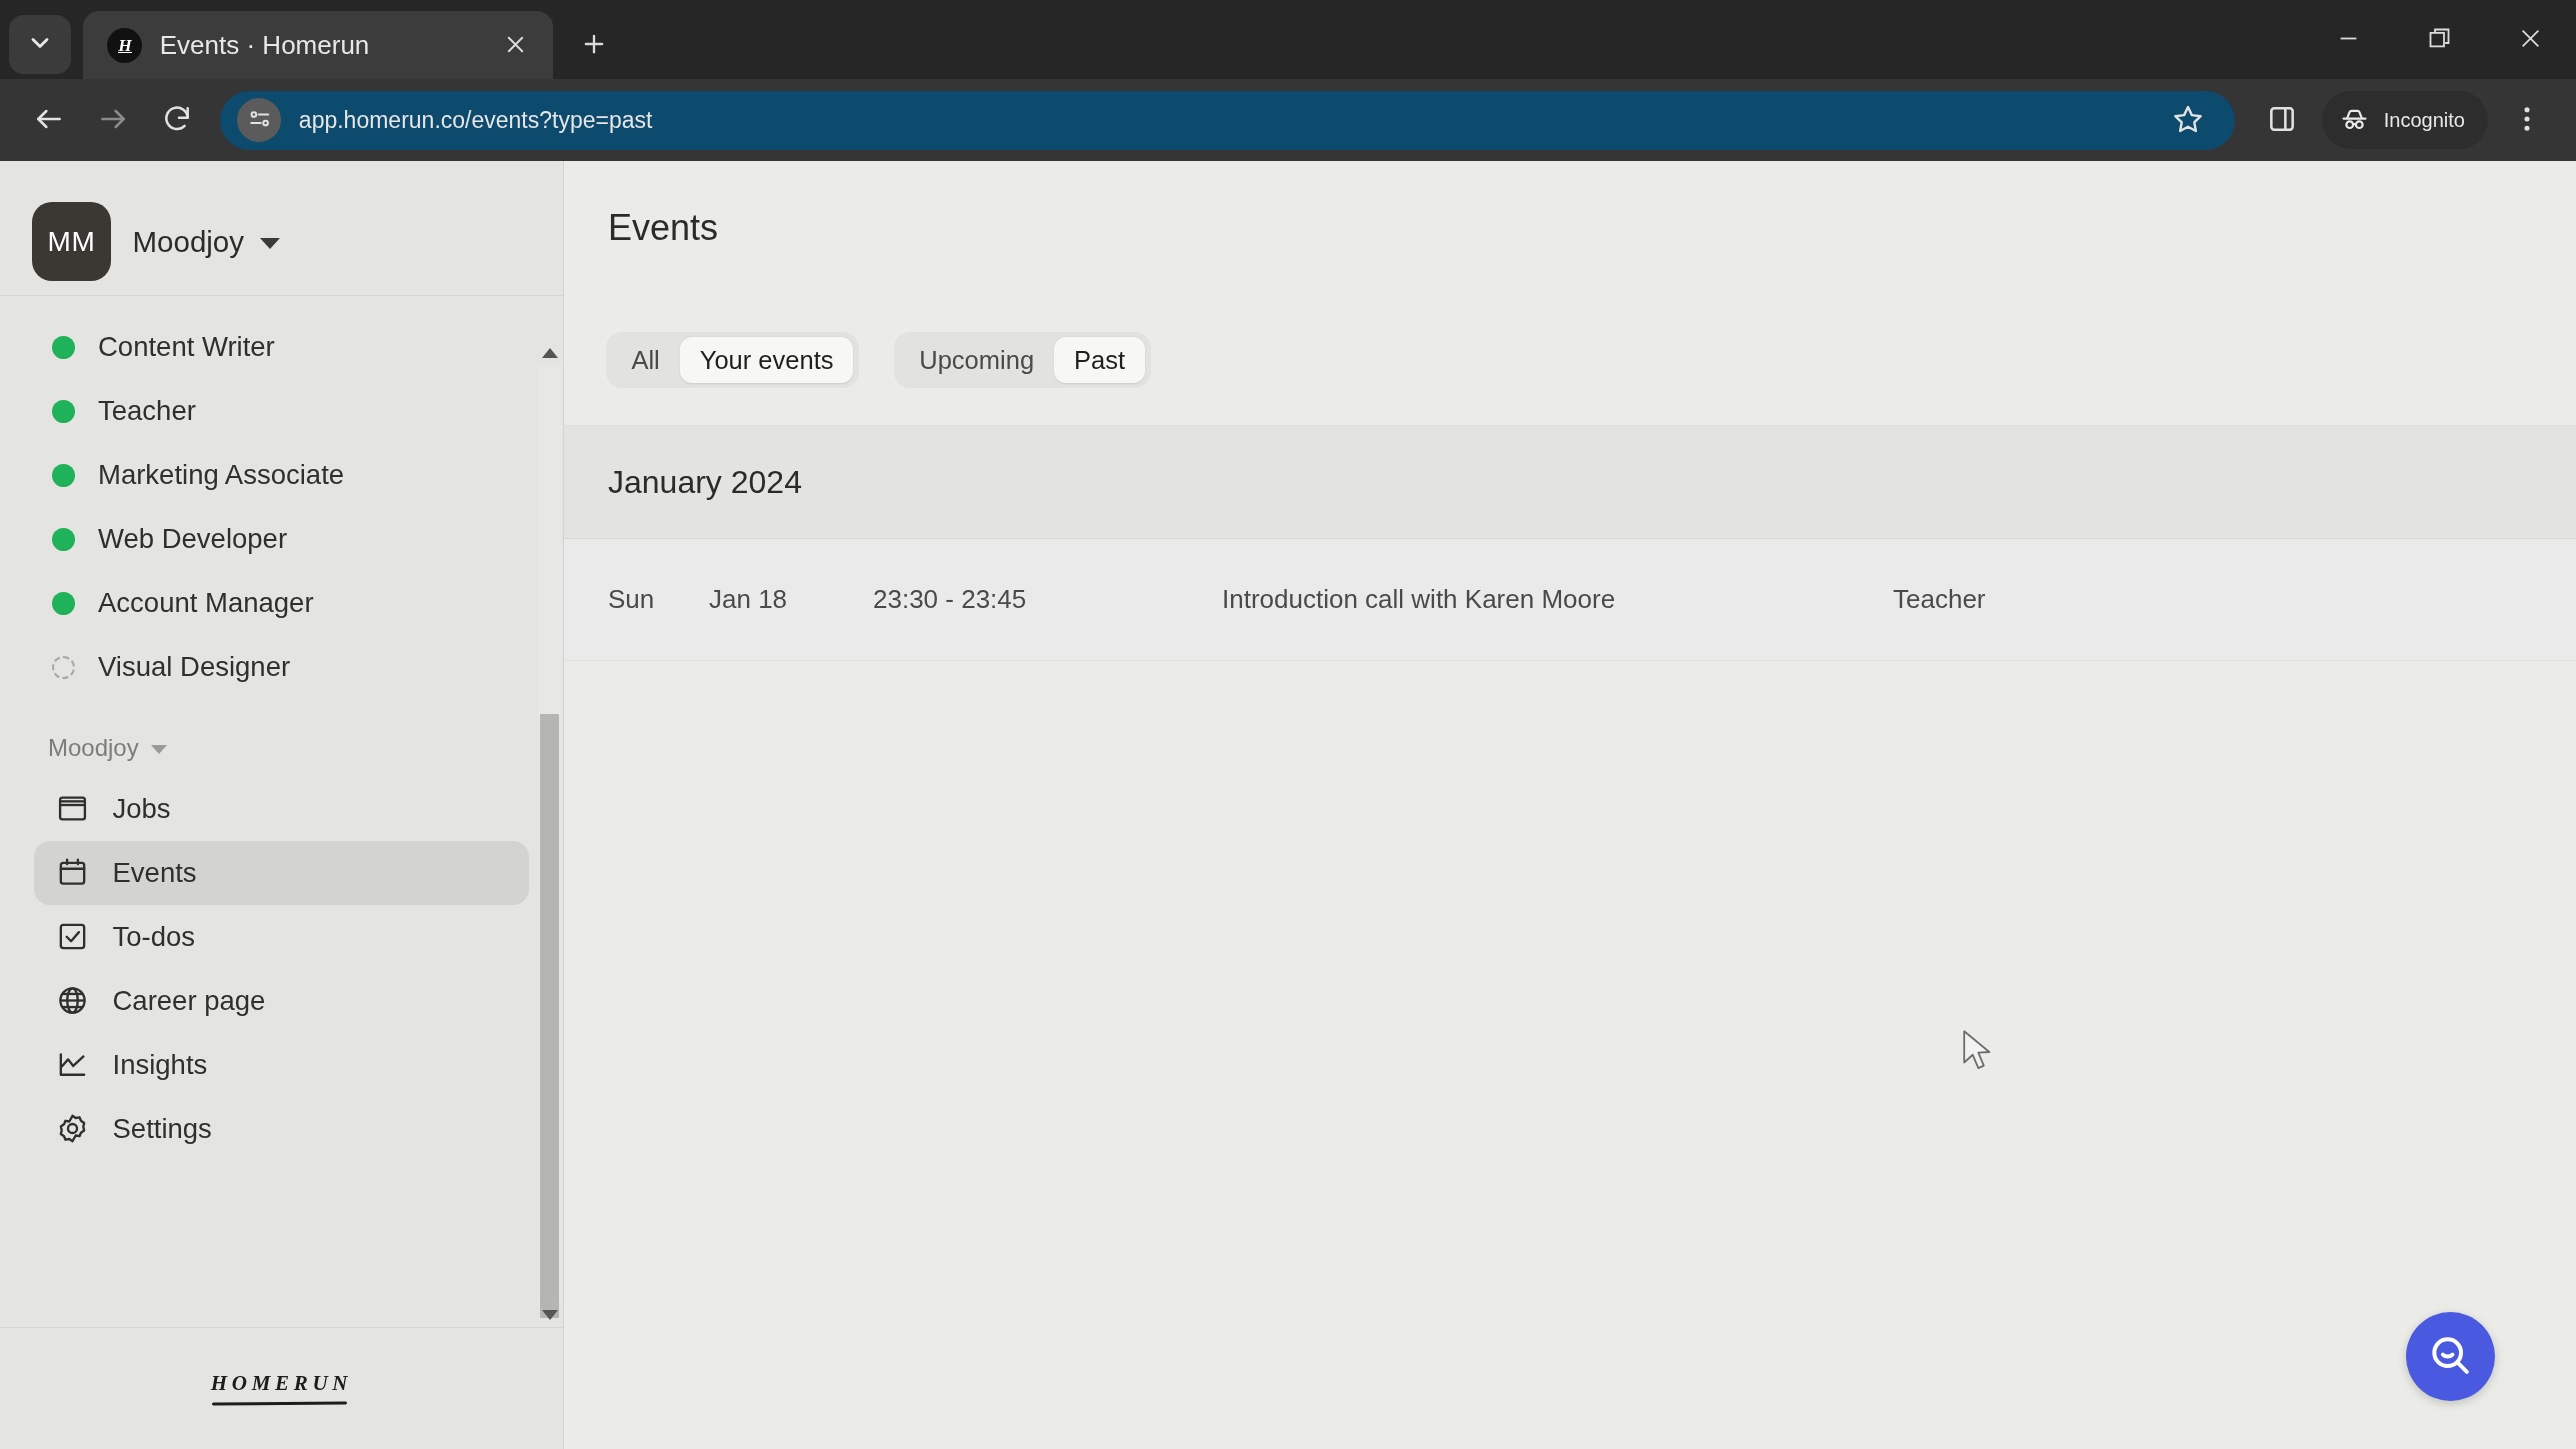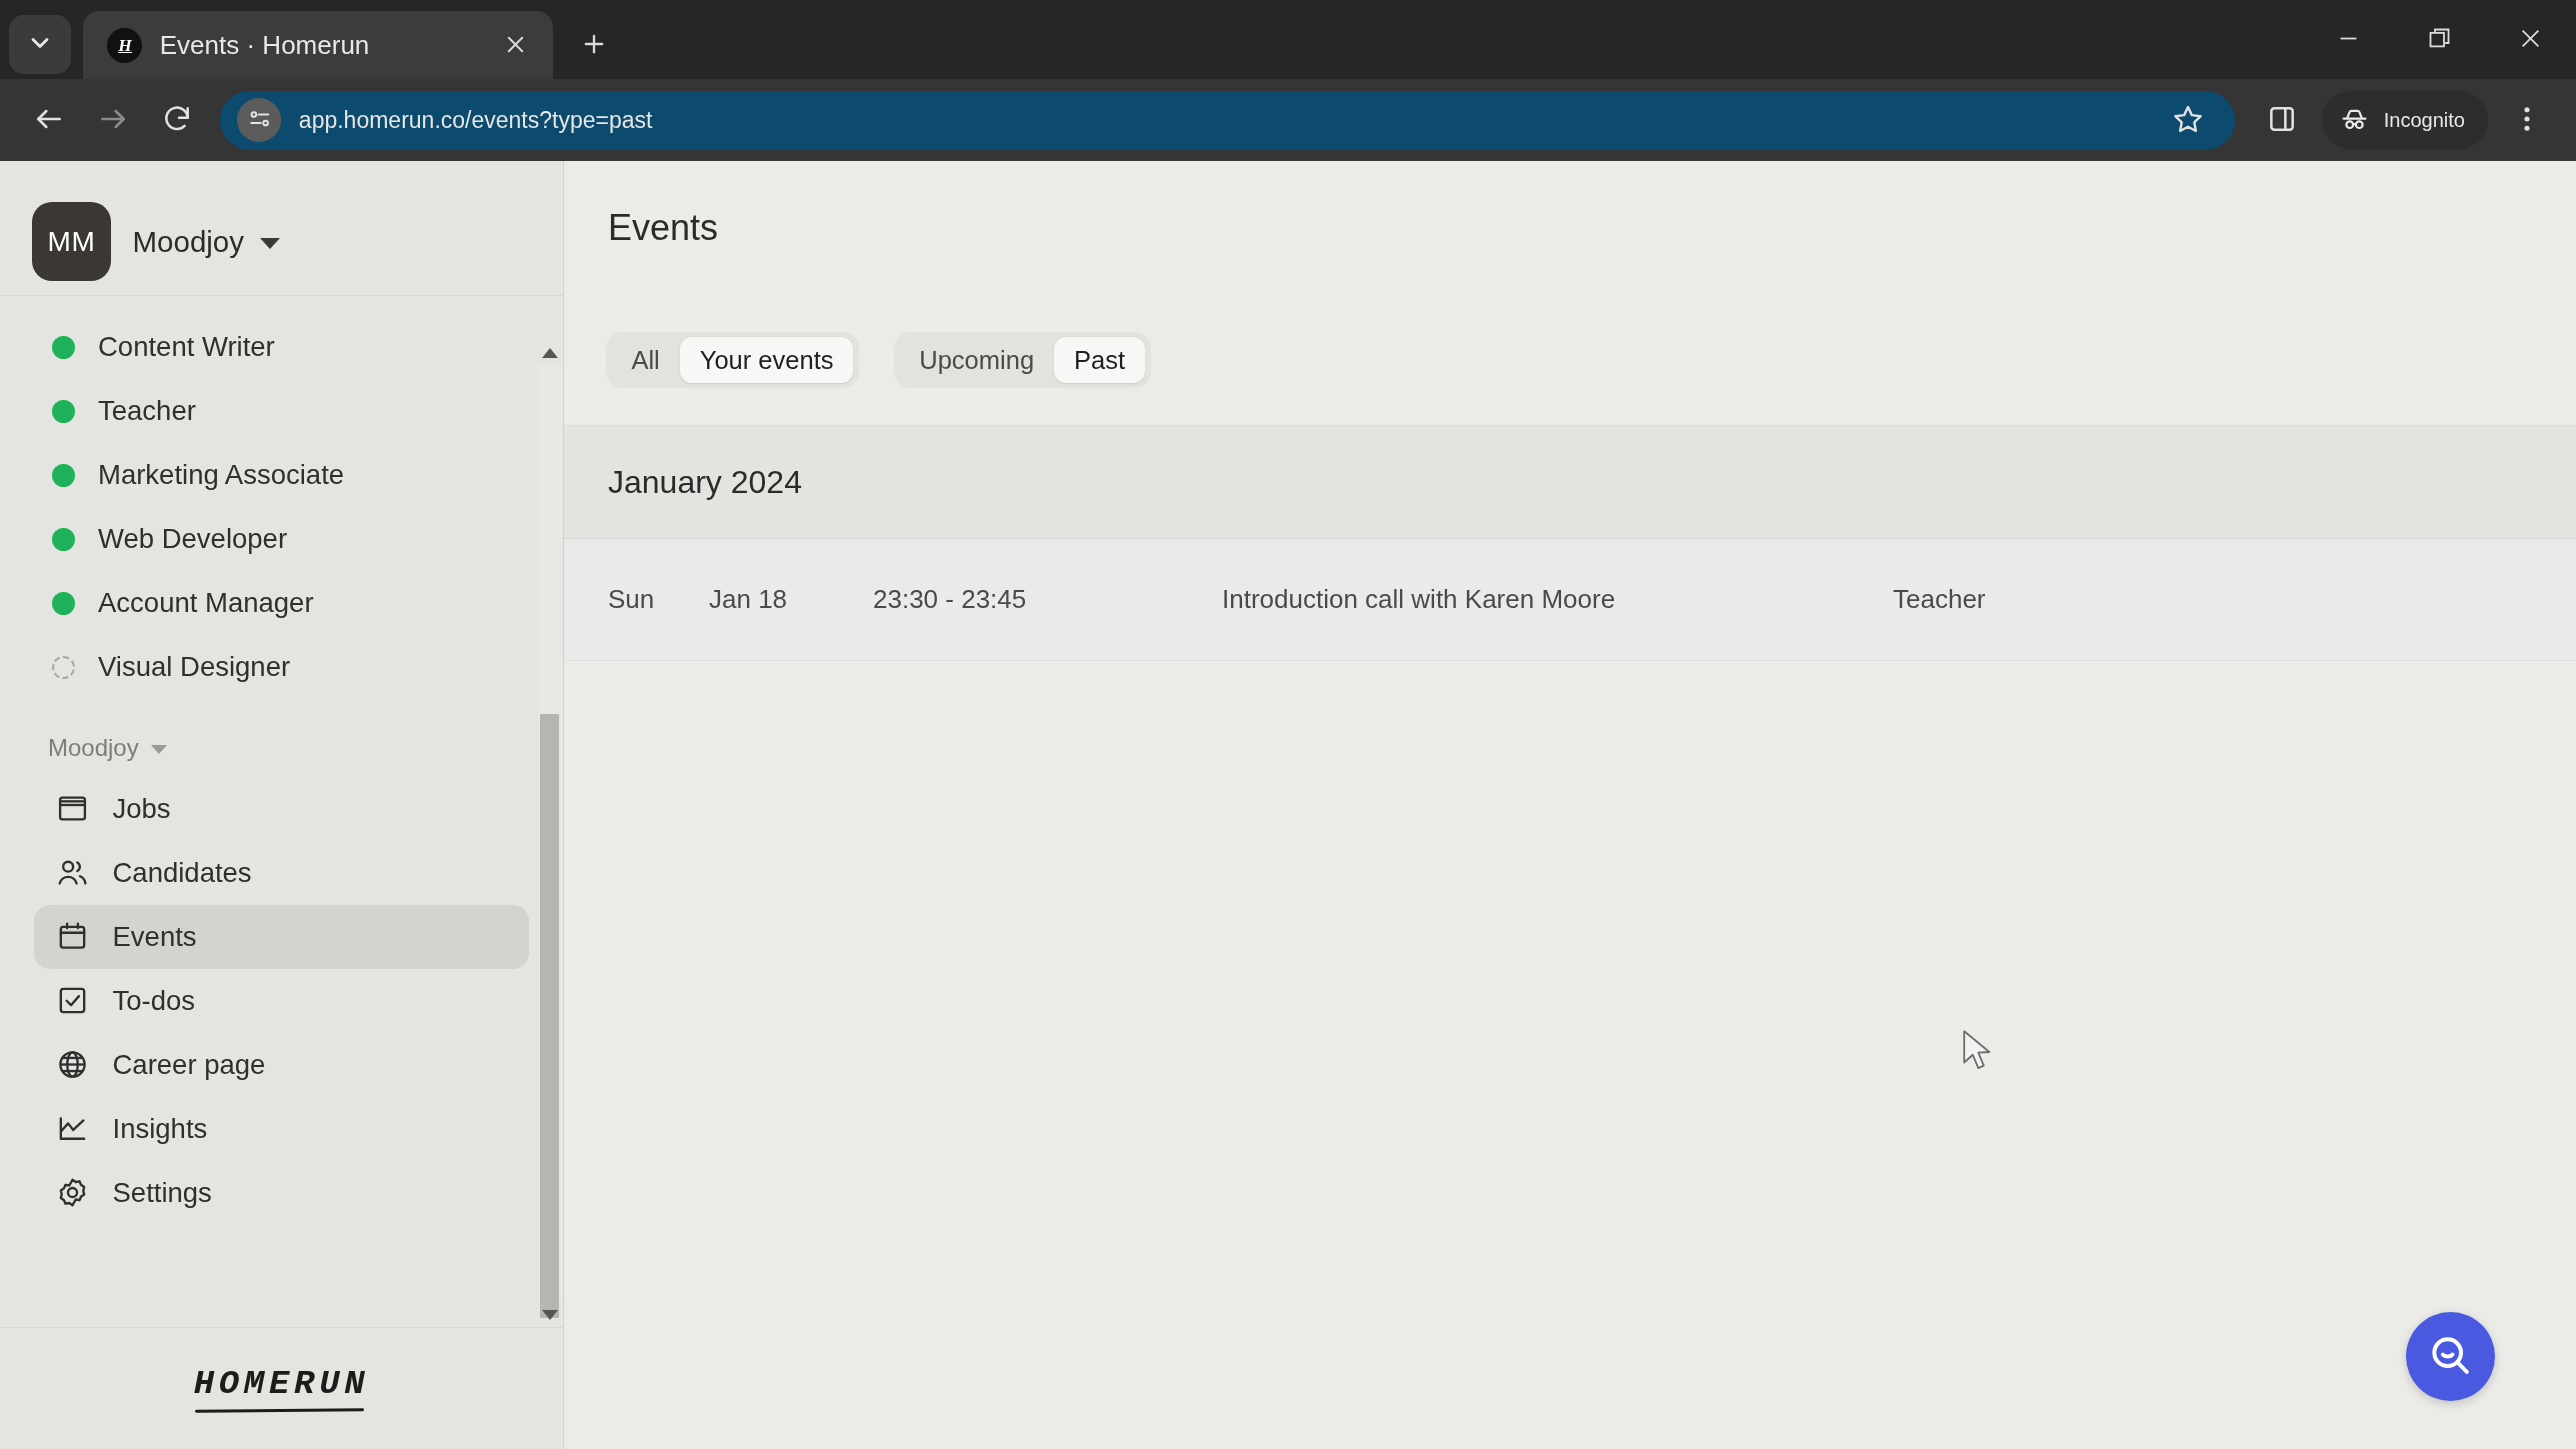--- a/index.html
+++ b/index.html
@@ -288,22 +288,22 @@
   .sb-footer {
     position: absolute;
     left: 0; right: 0; bottom: 0;
     height: 122px;
     border-top: 1.3px solid #d6d6d2;
     display: flex;
     align-items: center;
     justify-content: center;
   }
   .homerun-logo {
-    font-family: Liberation Mono, monospace;
-    font-size: 34px;
+    font-family: Liberation Serif, serif;
+    font-size: 21px;
     font-style: italic;
     font-weight: bold;
     letter-spacing: 4.7px;
     color: #1c1c1a;
     position: relative;
     padding-bottom: 9.4px;
   }
   .homerun-logo::after {
     content: "";
     position: absolute;
@@ -646,31 +646,20 @@
           <span class="nav-icon">
             <svg viewBox="0 0 24 24" fill="none" stroke="#2f2f2d" stroke-width="1.6">
                 <rect x="3.5" y="4.5" width="17" height="15" rx="1.6"></rect>
                 <line x1="3.5" y1="9.6" x2="20.5" y2="9.6"></line>
                 <line x1="3.5" y1="7.1" x2="20.5" y2="7.1"></line>
               </svg>
           </span>
           <span class="nav-label">Jobs</span>
         </div>
 
-        <div class="nav-item">
-          <span class="nav-icon">
-            <svg viewBox="0 0 24 24" fill="none" stroke="#2f2f2d" stroke-width="1.6" stroke-linecap="round">
-                <circle cx="9" cy="8" r="3.4"></circle>
-                <path d="M3.2 19.5a6 6 0 0 1 11.6 0"></path>
-                <path d="M15.3 5.1a3.4 3.4 0 0 1 0 5.9"></path>
-                <path d="M17.2 14.6a6 6 0 0 1 3.6 4.9"></path>
-              </svg>
-          </span>
-          <span class="nav-label">Candidates</span>
-        </div>
 
         <div class="nav-item active">
           <span class="nav-icon">
             <svg viewBox="0 0 24 24" fill="none" stroke="#2f2f2d" stroke-width="1.6" stroke-linecap="round">
                 <rect x="4" y="5.4" width="16" height="14.2" rx="1.6"></rect>
                 <line x1="4" y1="9.4" x2="20" y2="9.4"></line>
                 <line x1="8.3" y1="3.2" x2="8.3" y2="6.3"></line>
                 <line x1="15.7" y1="3.2" x2="15.7" y2="6.3"></line>
               </svg>
           </span>

